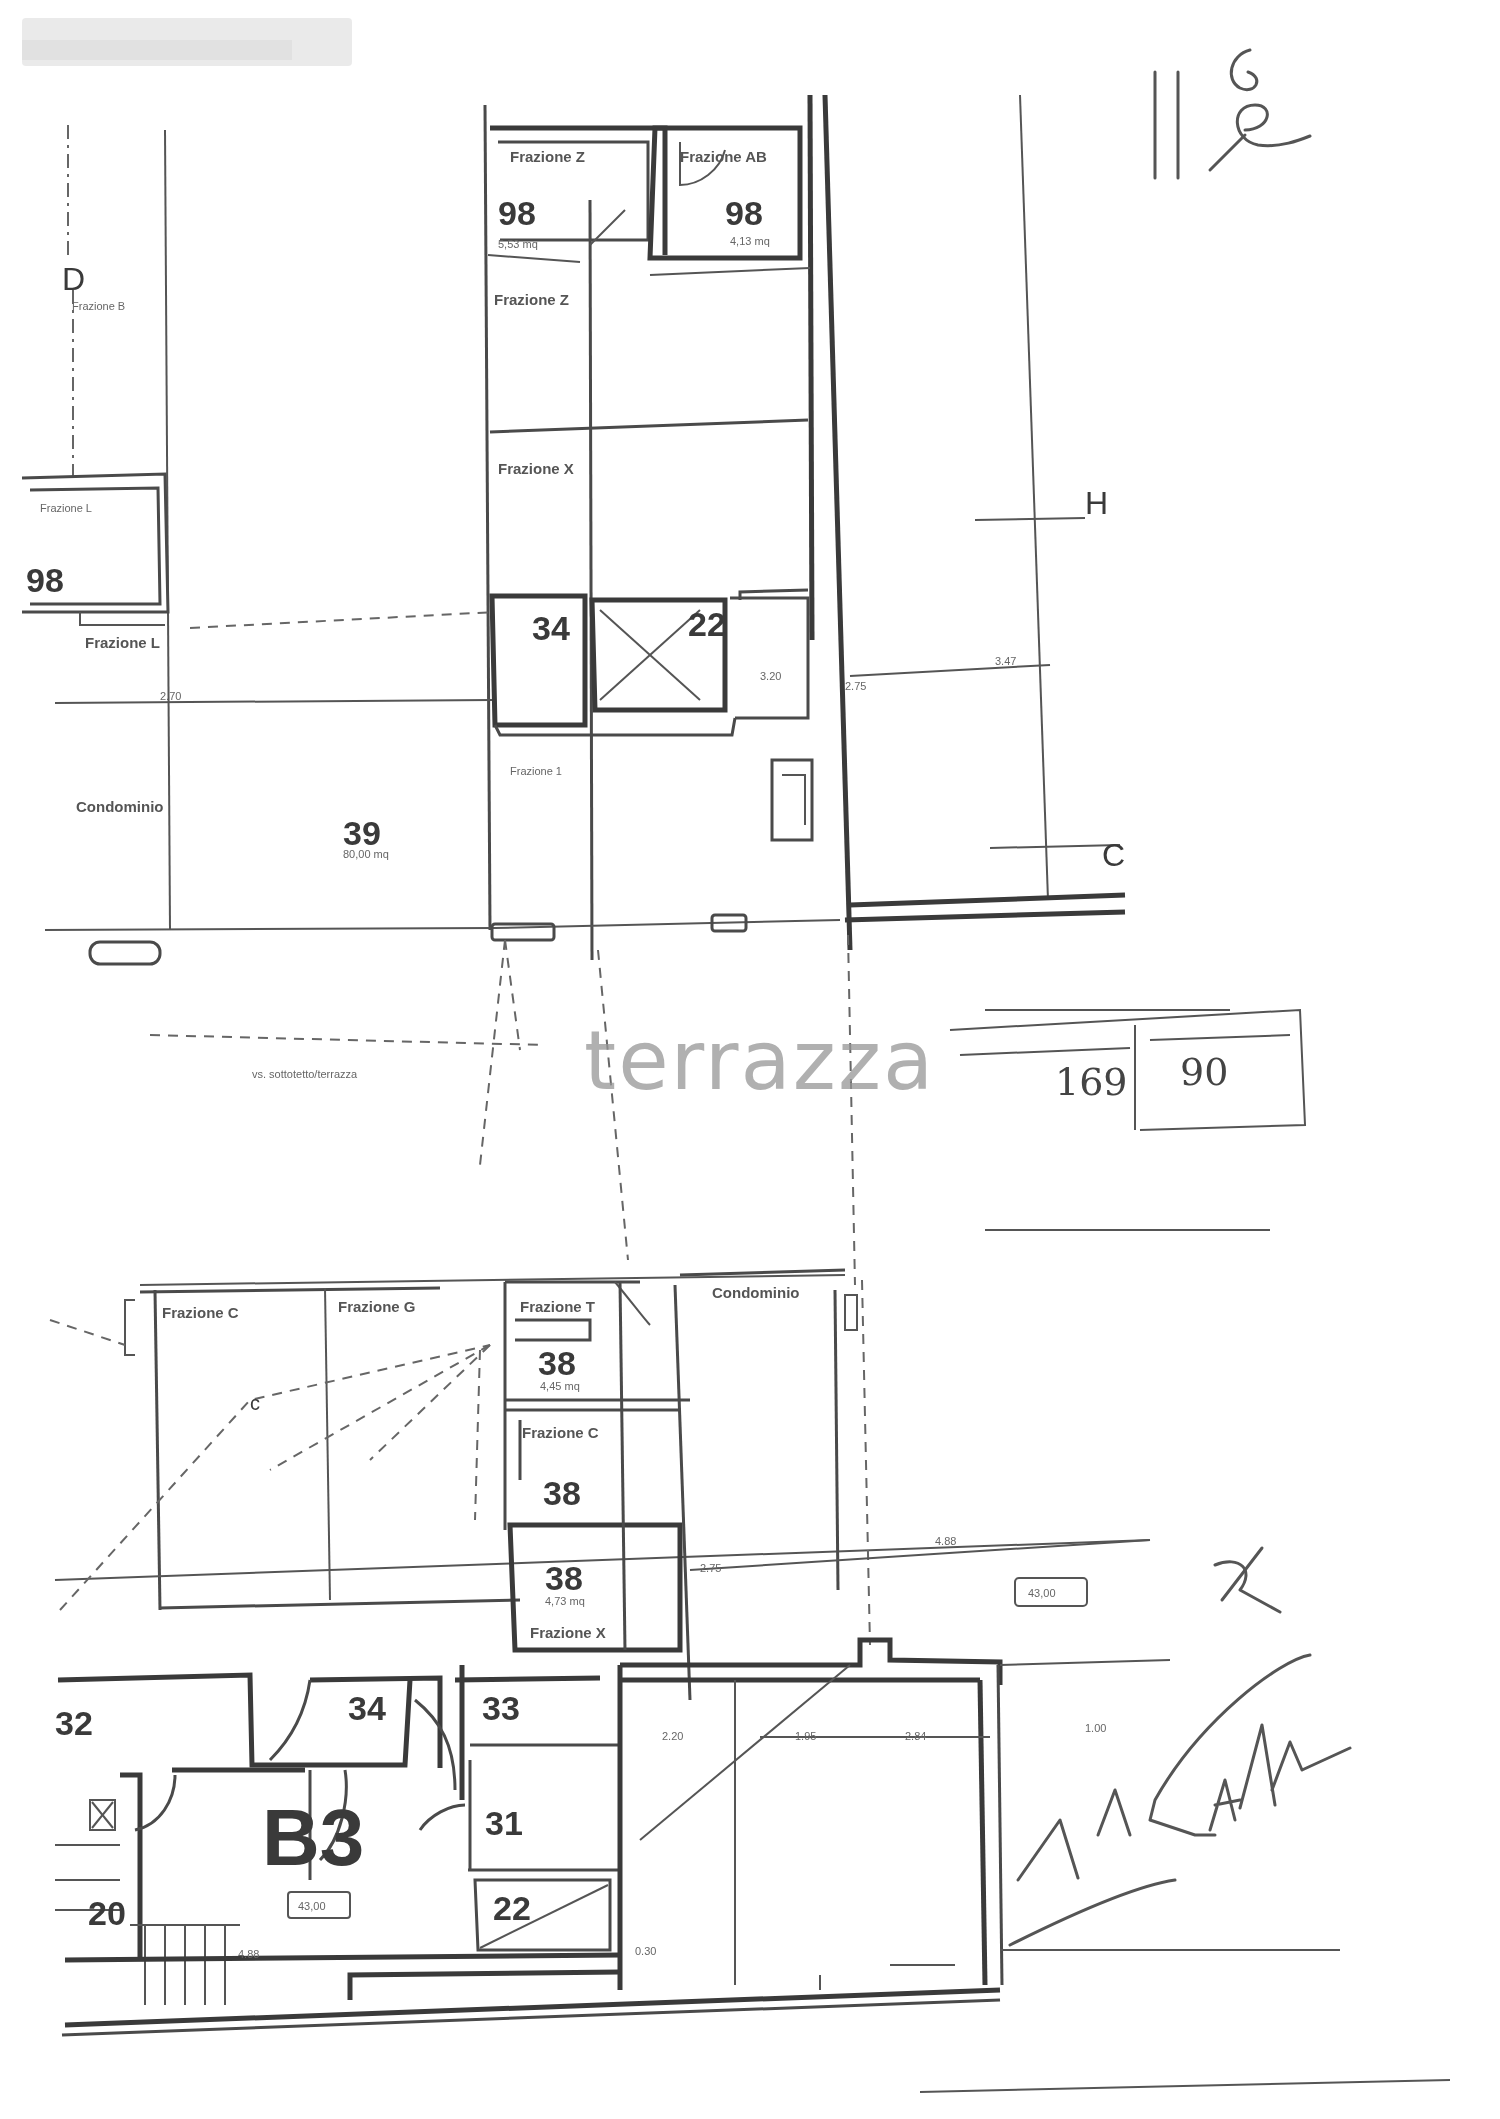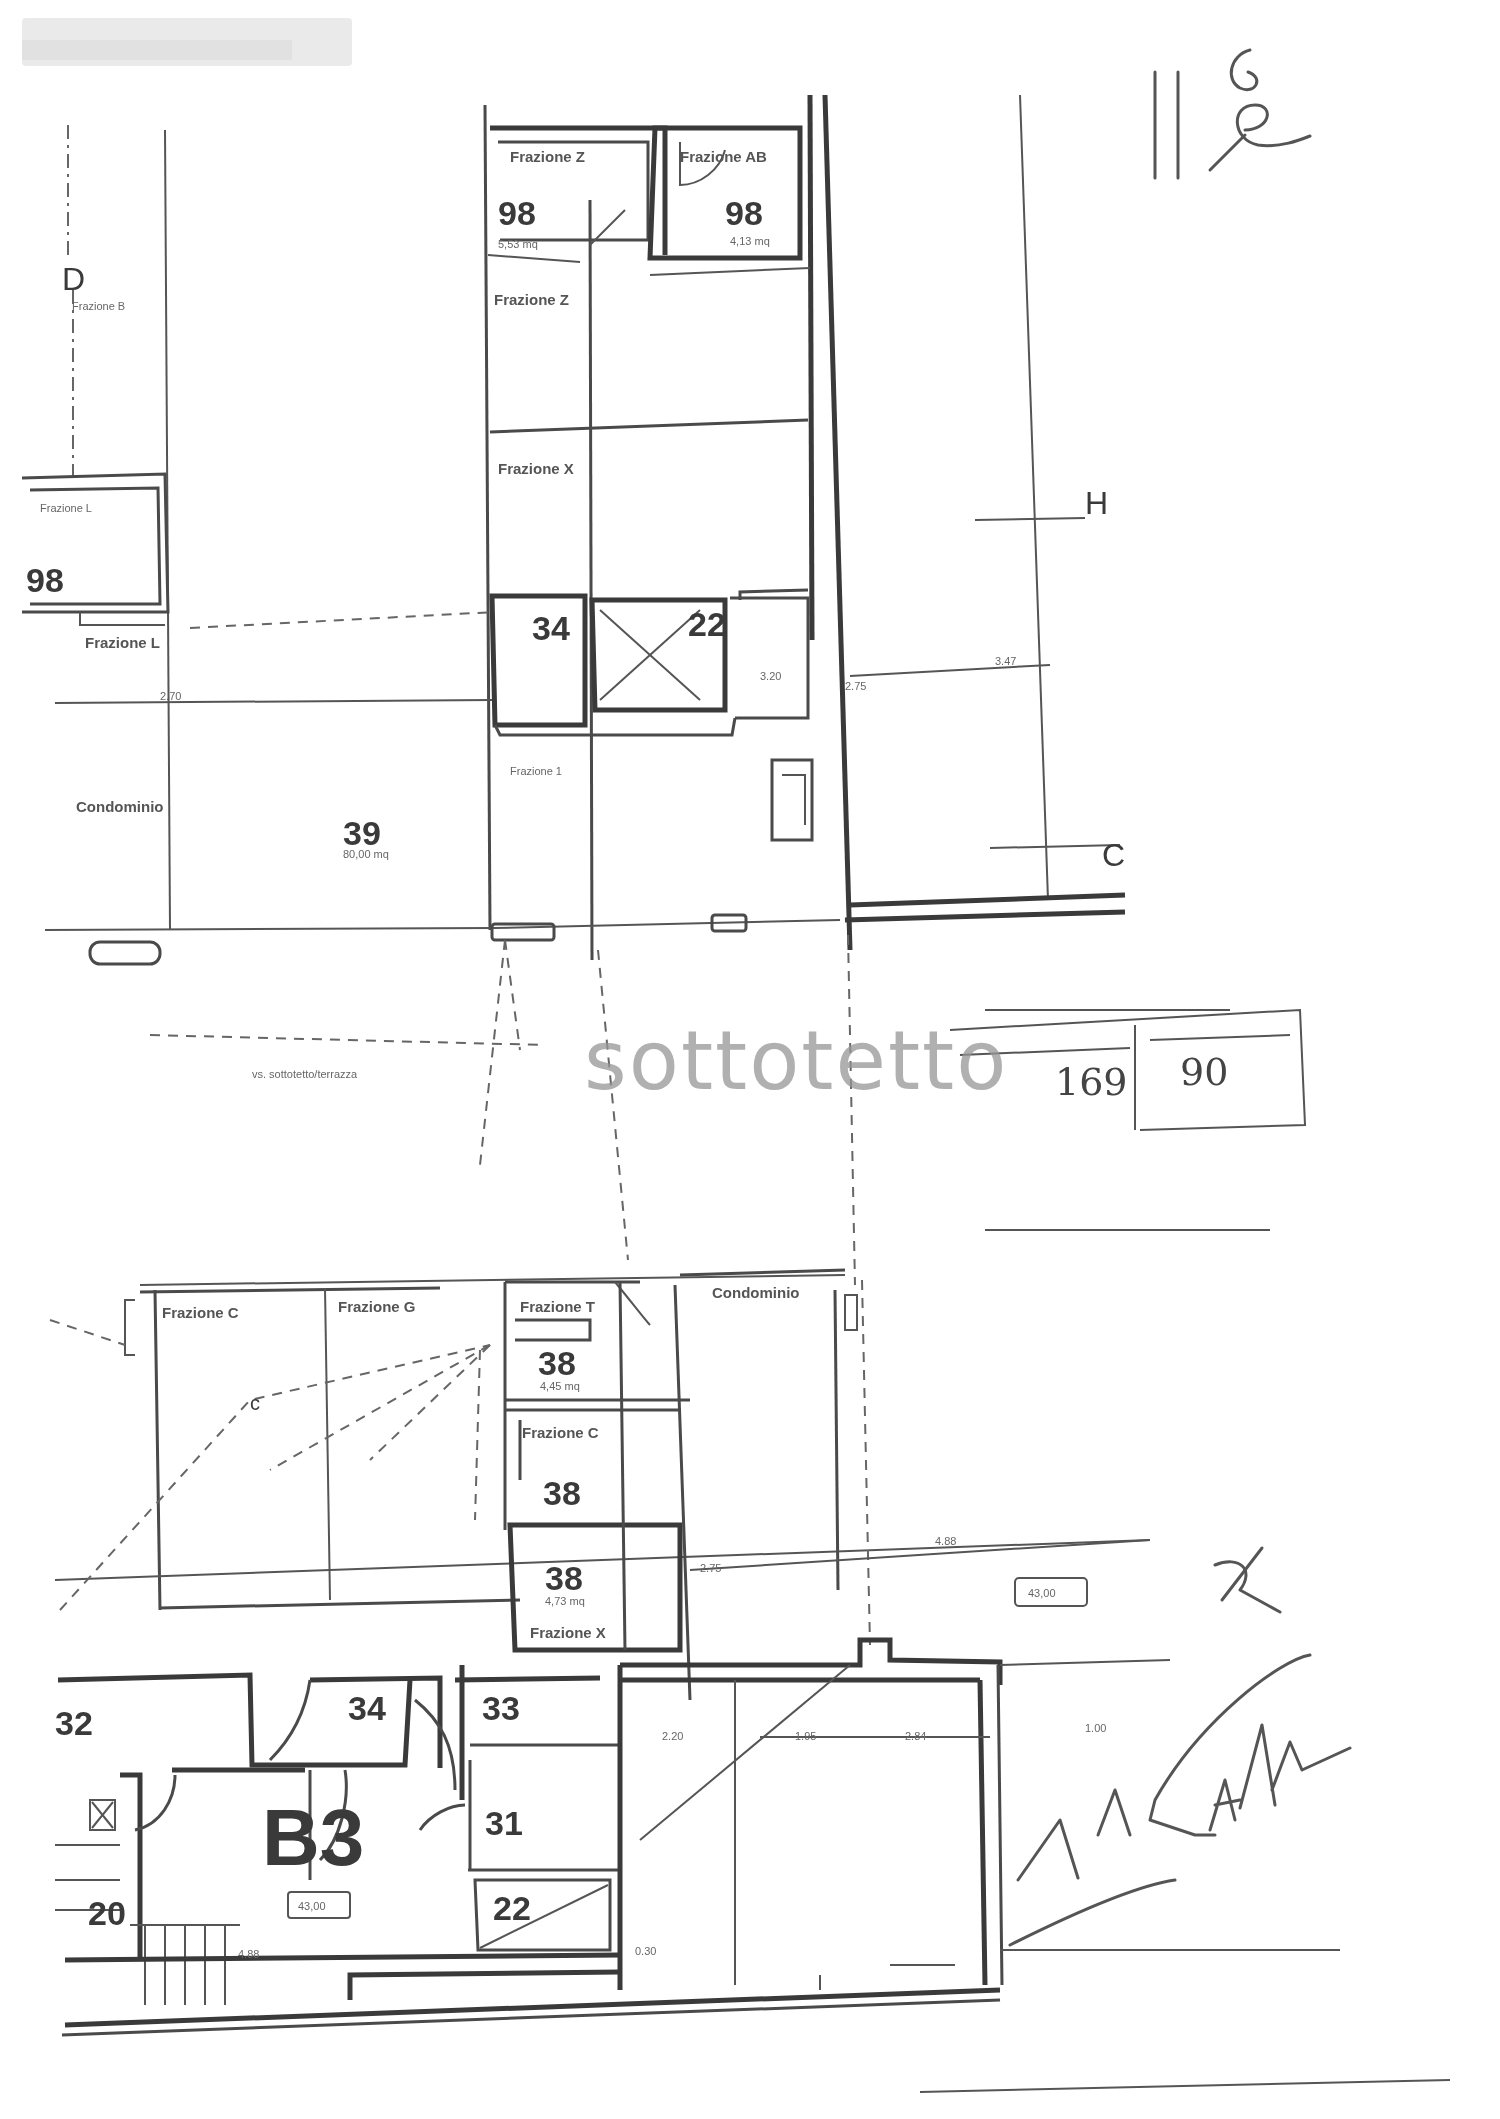--- a/index.html
+++ b/index.html
@@ -279,13 +279,13 @@
     <path class="hand" d="M1018 1880 L1060 1820 L1078 1878"></path>
     <path class="hand" d="M1098 1835 L1115 1790 L1130 1835"></path>
     <path class="hand" d="M1310 1655 C1280 1660 1200 1720 1155 1800 L1150 1820 L1195 1835 L1215 1835"></path>
     <path class="hand" d="M1210 1830 L1225 1780 L1235 1820 M1215 1805 L1240 1800"></path>
     <path class="hand" d="M1240 1808 L1262 1725 L1275 1805"></path>
     <path class="hand" d="M1272 1790 L1290 1742 L1302 1770 L1350 1748"></path>
     <path class="hand" d="M1010 1945 C1080 1910 1140 1885 1175 1880"></path>
   </g>
 </svg>
 
-<div class="watermark">sottotetto</div>
+<div class="watermark">terrazza</div>
 
 </body></html>

